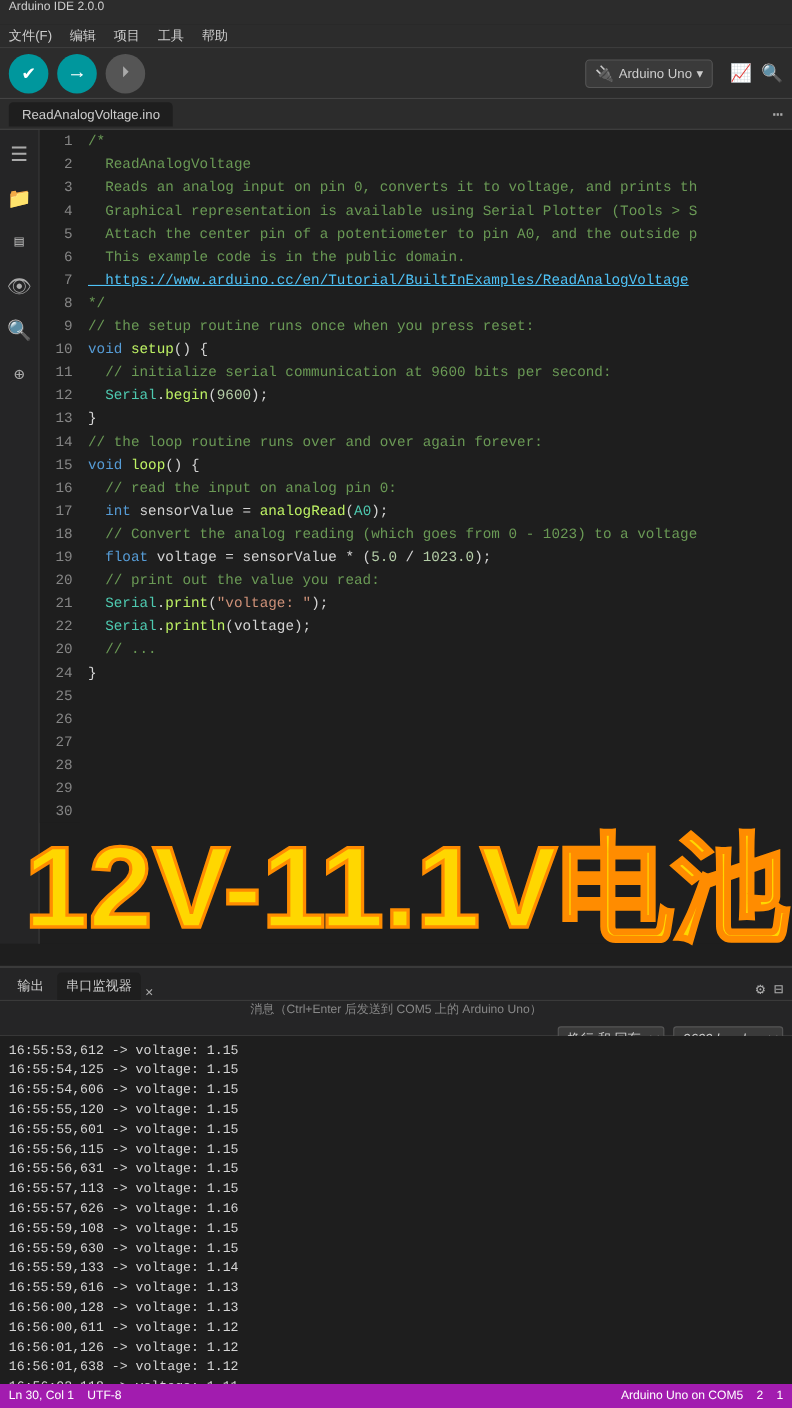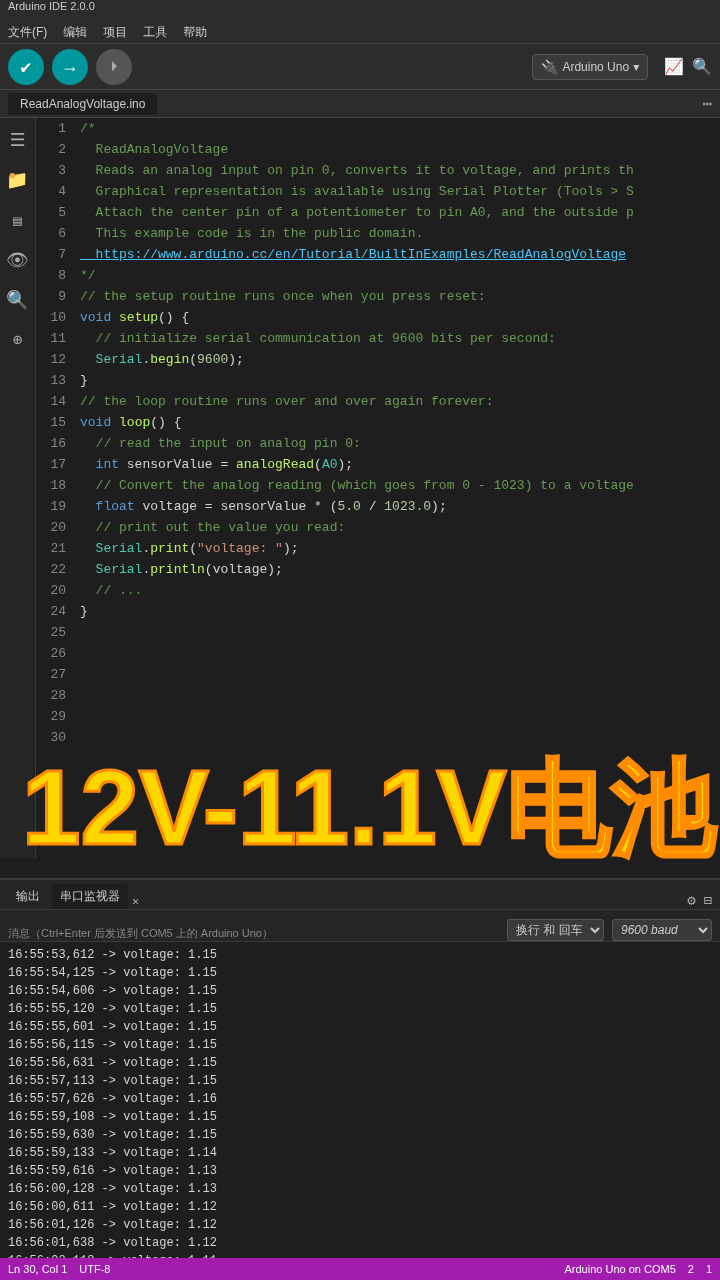--- a/index.html
+++ b/index.html
@@ -232,27 +232,28 @@
       margin-left: auto;
       display: flex;
       gap: 8px;
       align-items: center;
     }
 
     #serial-toolbar {
       background: #252526;
       height: 32px;
       display: flex;
-      align-items: flex-end;
+      align-items: center;
       padding: 0 8px;
       gap: 8px;
       border-bottom: 1px solid #3a3a3a;
       font-family: Arial, sans-serif;
       font-size: 12px;
       color: #aaa;
+      flex-direction: column;
     }
     .serial-toolbar-right {
       margin-left: auto;
       display: flex;
       gap: 8px;
       align-items: center;
     }
     .baud-select {
       background: #3a3a3a;
       border: 1px solid #555;

